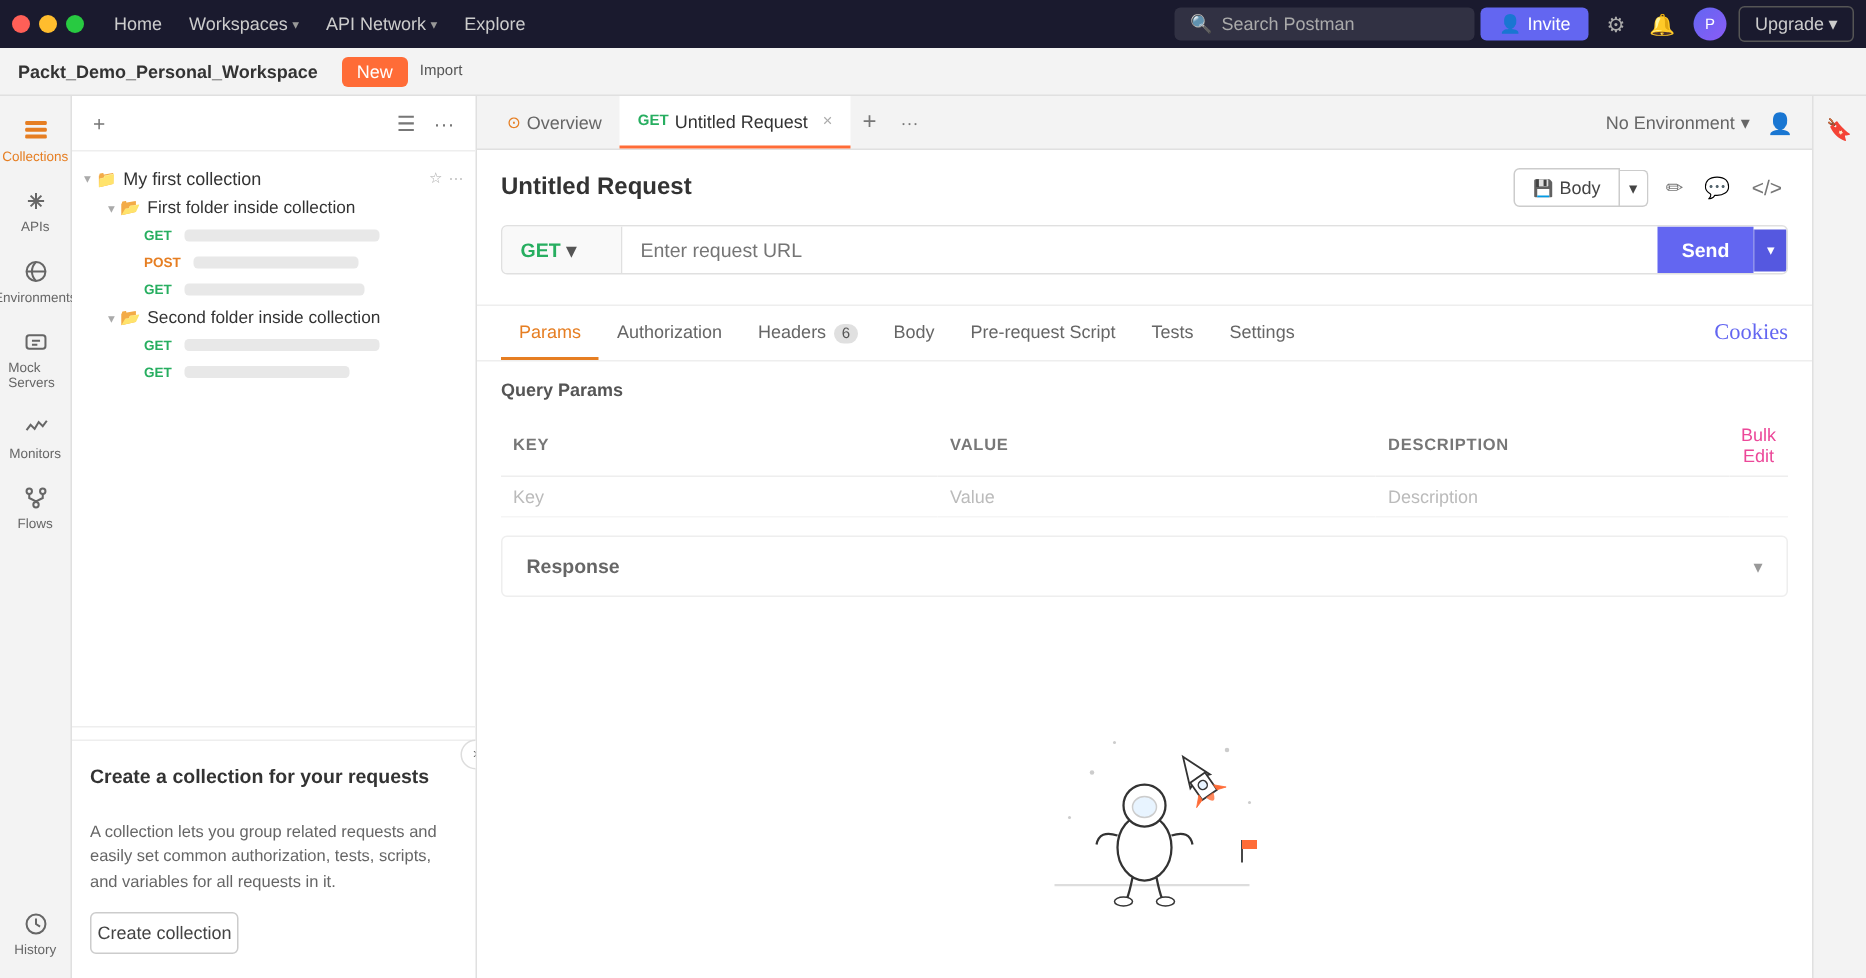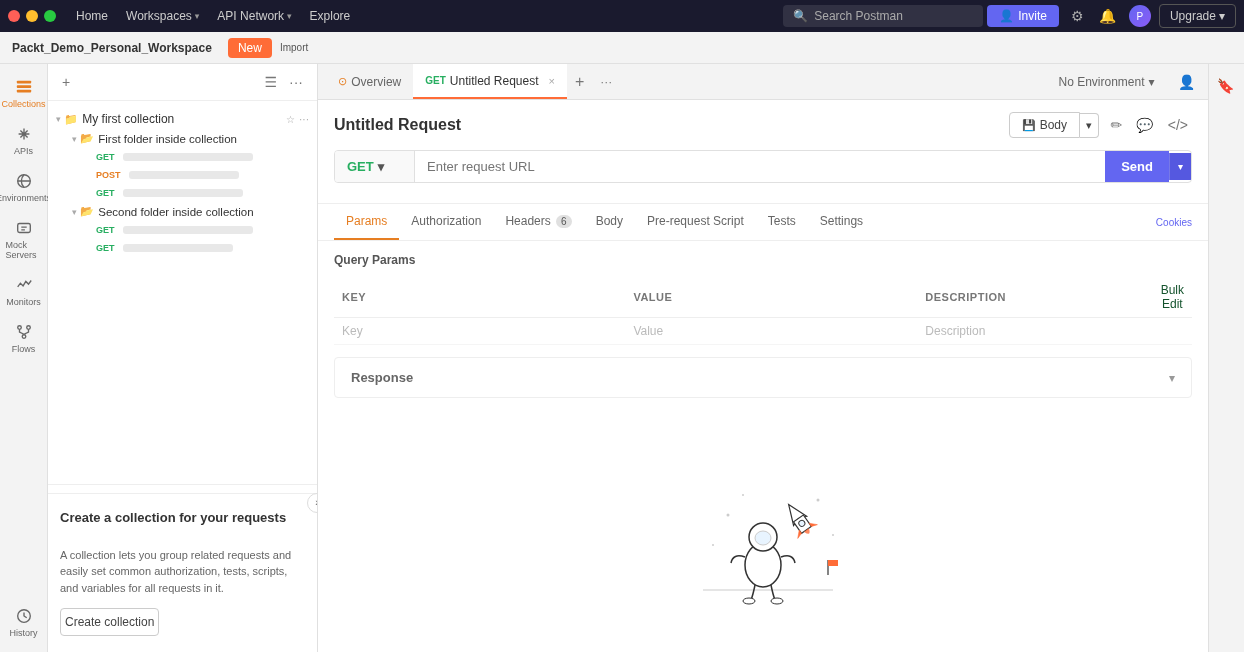--- a/index.html
+++ b/index.html
@@ -58,21 +58,21 @@
     
     .main-content { flex: 1; display: flex; flex-direction: column; overflow: hidden; }
 
     
     .tabs-bar { display: flex; align-items: center; background: #f3f3f3; border-bottom: 1px solid #e0e0e0; height: 36px; padding: 0 8px; }
     .tab-overview { display: flex; align-items: center; padding: 0 12px; height: 100%; color: #666; font-size: 12px; cursor: pointer; gap: 4px; }
     .tab-request { display: flex; align-items: center; padding: 0 12px; height: 100%; font-size: 12px; cursor: pointer; gap: 4px; border-bottom: 2px solid #ff6c37; color: #333; background: #fff; }
     .tab-request .method-label { color: #27ae60; font-size: 10px; font-weight: 700; }
     .tab-add { background: transparent; border: none; color: #777; font-size: 16px; cursor: pointer; padding: 0 8px; }
     .tab-more { background: transparent; border: none; color: #777; font-size: 12px; cursor: pointer; padding: 0 8px; }
-    .tabs-right { margin-left: auto; display: flex; align-items: center; gap: 20px; }
+    .tabs-right { margin-left: auto; display: flex; align-items: center; gap: 8px; }
     .env-selector { display: flex; align-items: center; gap: 4px; color: #666; font-size: 12px; cursor: pointer; background: transparent; border: none; }
 
     
     .request-area { padding: 12px 16px; border-bottom: 1px solid #eee; }
     .request-title { font-size: 16px; font-weight: 600; color: #333; margin-bottom: 12px; display: flex; align-items: center; justify-content: space-between; }
     .request-title-actions { display: flex; gap: 8px; align-items: center; }
     .btn-save { display: flex; align-items: center; gap: 4px; background: transparent; border: 1px solid #ccc; color: #444; border-radius: 4px; padding: 5px 12px; font-size: 12px; cursor: pointer; }
     .btn-save-chevron { background: transparent; border: 1px solid #ccc; border-left: none; color: #444; border-radius: 0 4px 4px 0; padding: 5px 6px; font-size: 11px; cursor: pointer; }
     .request-title-right-icons { display: flex; gap: 6px; align-items: center; }
     .icon-action { background: transparent; border: none; color: #777; cursor: pointer; font-size: 14px; padding: 4px; }
@@ -82,35 +82,35 @@
     .method-select { display: flex; align-items: center; gap: 4px; padding: 8px 12px; background: #f9f9f9; border-right: 1px solid #e0e0e0; cursor: pointer; font-size: 13px; font-weight: 600; color: #555; min-width: 80px; }
     .url-input { flex: 1; border: none; outline: none; padding: 8px 12px; font-size: 13px; color: #999; }
     .btn-send { background: #6366f1; color: white; border: none; padding: 8px 16px; font-size: 13px; font-weight: 600; cursor: pointer; }
     .btn-send-chevron { background: #5558e0; color: white; border: none; padding: 8px 8px; cursor: pointer; font-size: 10px; border-left: 1px solid rgba(255,255,255,0.2); }
 
     
     .request-tabs { display: flex; align-items: center; border-bottom: 1px solid #eee; padding: 0 16px; gap: 0; }
     .req-tab { padding: 10px 12px; font-size: 12px; color: #666; cursor: pointer; border-bottom: 2px solid transparent; }
     .req-tab.active { color: #e67e22; border-bottom: 2px solid #e67e22; }
     .badge { background: #e0e0e0; color: #555; border-radius: 8px; padding: 1px 5px; font-size: 10px; margin-left: 2px; }
-    .cookies-link { margin-left: auto; color: #6366f1; font-size: 10px; cursor: pointer; text-decoration: none; }
+    .cookies-link { margin-left: auto; color: #6366f1; font-size: 15px; cursor: pointer; text-decoration: none; font-family: Liberation Serif, serif; }
 
     
     .query-params { padding: 12px 16px; }
     .section-title { font-size: 12px; font-weight: 600; color: #555; margin-bottom: 10px; }
     .params-table { width: 100%; border-collapse: collapse; }
     .params-table th { text-align: left; padding: 6px 8px; font-size: 11px; font-weight: 600; color: #777; border-bottom: 1px solid #eee; text-transform: uppercase; letter-spacing: 0.5px; }
     .params-table td { padding: 6px 8px; border-bottom: 1px solid #f5f5f5; }
     .param-input { border: none; outline: none; font-size: 12px; color: #999; width: 100%; background: transparent; }
     .param-input::placeholder { color: #bbb; }
     .col-key { width: 35%; }
     .col-value { width: 35%; }
     .col-desc { width: 28%; }
     .col-actions { width: 40px; }
-    .bulk-edit-btn { background: transparent; border: none; color: #14532d; font-size: 12px; cursor: pointer; }
+    .bulk-edit-btn { background: transparent; border: none; color: #ec4899; font-size: 12px; cursor: pointer; }
 
     
     .response-section { margin: 0 16px; border: 1px solid #eee; border-radius: 4px; }
     .response-header { display: flex; align-items: center; padding: 12px 16px; cursor: pointer; }
     .response-title { font-size: 13px; font-weight: 600; color: #666; flex: 1; }
     .response-chevron { color: #999; font-size: 12px; }
 
     
     .illustration-area { display: flex; justify-content: center; align-items: center; padding: 20px; flex: 1; }
 

